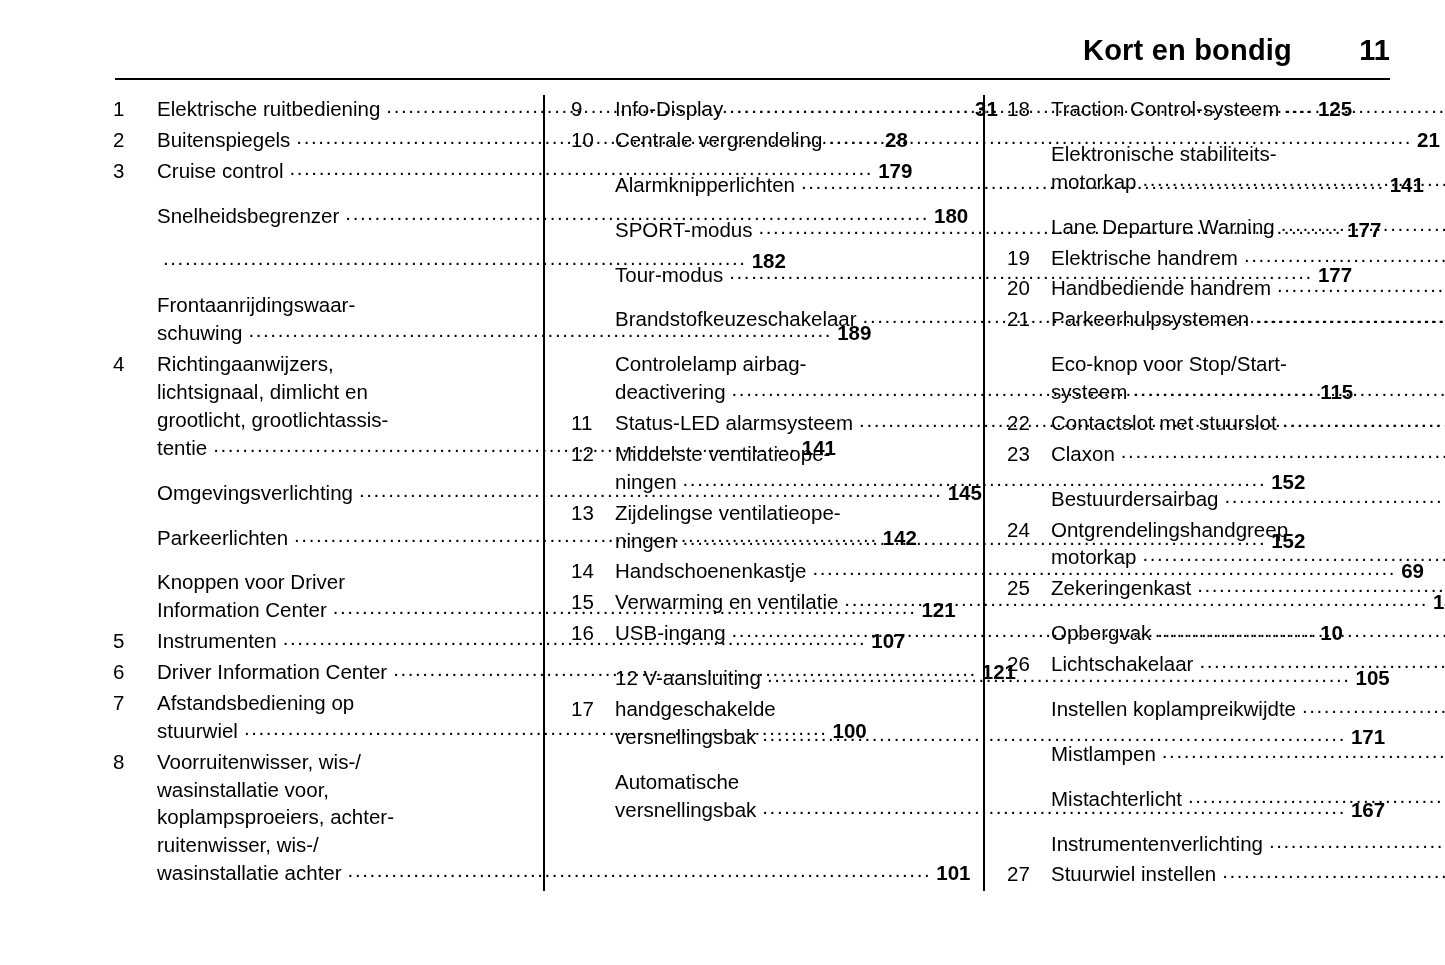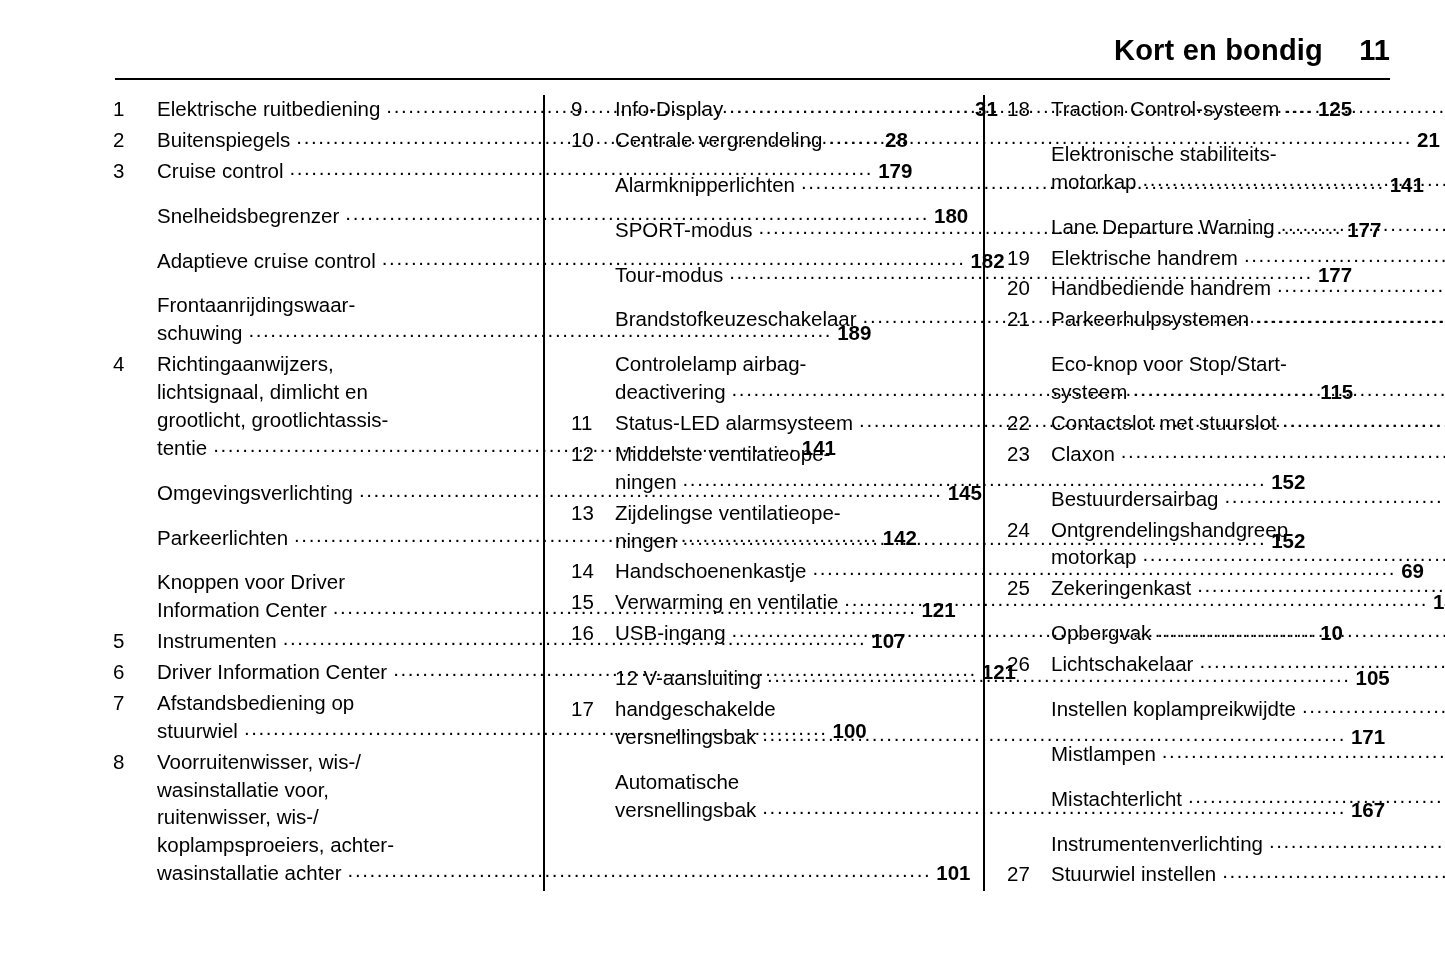--- a/index.html
+++ b/index.html
@@ -23,21 +23,21 @@
     padding: 0;
   }
   .header {
     position: absolute;
     left: 115px;
     right: 55px;
     top: 34px;
     display: flex;
     justify-content: flex-end;
     align-items: baseline;
-    gap: 33px;
+    gap: 64px;
   }
   .header-title {
     font-size: 29px;
     font-weight: bold;
     letter-spacing: 0.2px;
   }
   .header-pageno {
     font-size: 29px;
     font-weight: bold;
     min-width: 34px;
@@ -163,21 +163,20 @@
               <span class="dots">................................................................................</span>
               <span class="pageno">180</span>
             </div>
           </div>
         </div>
         <div class="spacer"></div>
         <div class="entry">
           <div class="num"></div>
           <div class="body">
             <div class="last-line">
-              <span class="label">Adaptieve cruise control</span>
               <span class="dots">................................................................................</span>
               <span class="pageno">182</span>
             </div>
           </div>
         </div>
         <div class="spacer"></div>
         <div class="entry">
           <div class="num"></div>
           <div class="body">
             <span class="text-line">Frontaanrijdingswaar-</span>
@@ -264,22 +263,22 @@
               <span class="dots">................................................................................</span>
               <span class="pageno">100</span>
             </div>
           </div>
         </div>
         <div class="entry">
           <div class="num">8</div>
           <div class="body">
             <span class="text-line">Voorruitenwisser, wis-/</span>
             <span class="text-line">wasinstallatie voor,</span>
+            <span class="text-line">koplampsproeiers, achter-</span>
             <span class="text-line">ruitenwisser, wis-/</span>
-            <span class="text-line">koplampsproeiers, achter-</span>
             <div class="last-line">
               <span class="label">wasinstallatie achter</span>
               <span class="dots">................................................................................</span>
               <span class="pageno">101</span>
             </div>
           </div>
         </div>
       </div>
     <div class="col col-2">
         <div class="entry">

